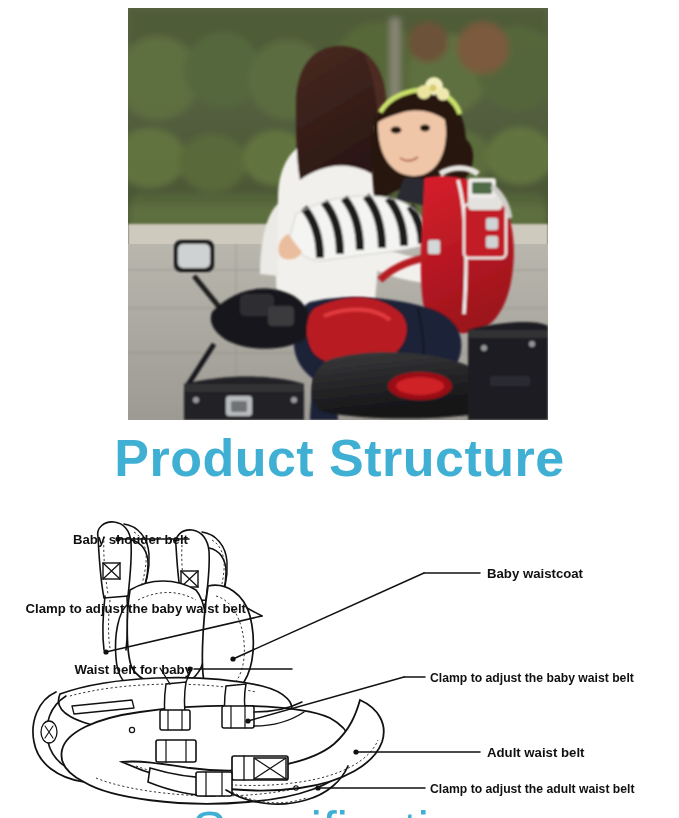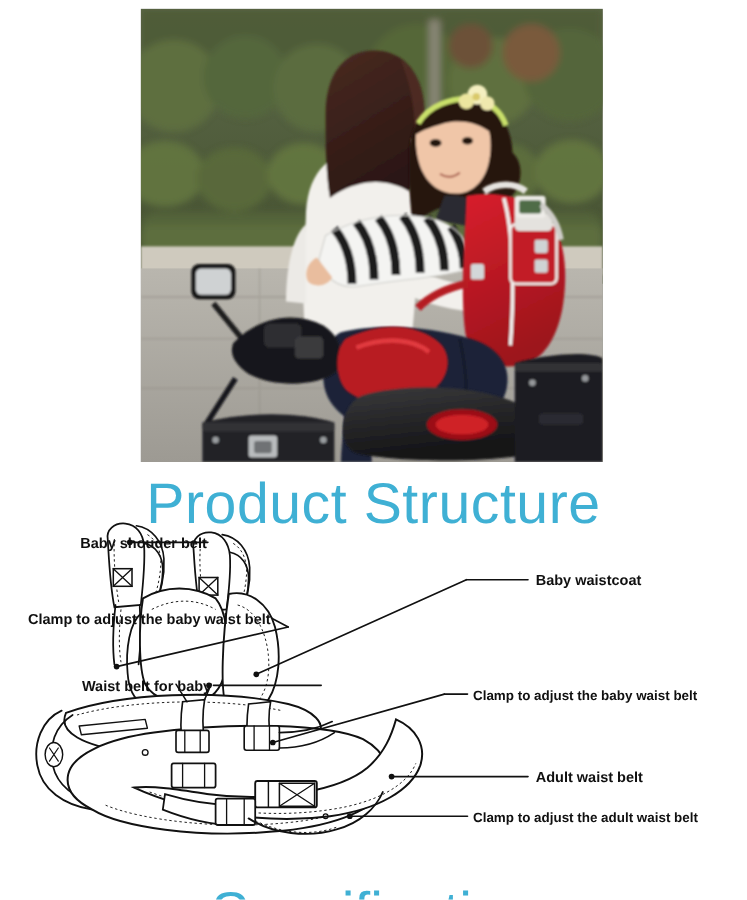--- a/index.html
+++ b/index.html
@@ -31,31 +31,31 @@
 
   
   .section-title {
     position: absolute;
     left: 0;
     top: 428px;
     width: 679px;
     text-align: center;
     font-size: 52px;
     line-height: 60px;
-    font-weight: 400;
+    font-weight: 700;
     letter-spacing: 0.5px;
     color: #3fb0d4;
     white-space: nowrap;
   }
 
   
   .diagram-wrap {
     position: absolute;
     left: 0;
-    top: 470px;
+    top: 516px;
     width: 674px;
     height: 295px;
     text-align: center;
   }
   .diagram-svg { display: block; width: 679px; height: 295px; }
 
   .callout-text {
     font-family: "Liberation Sans", sans-serif;
     font-size: 13.2px;
     font-weight: bold;

